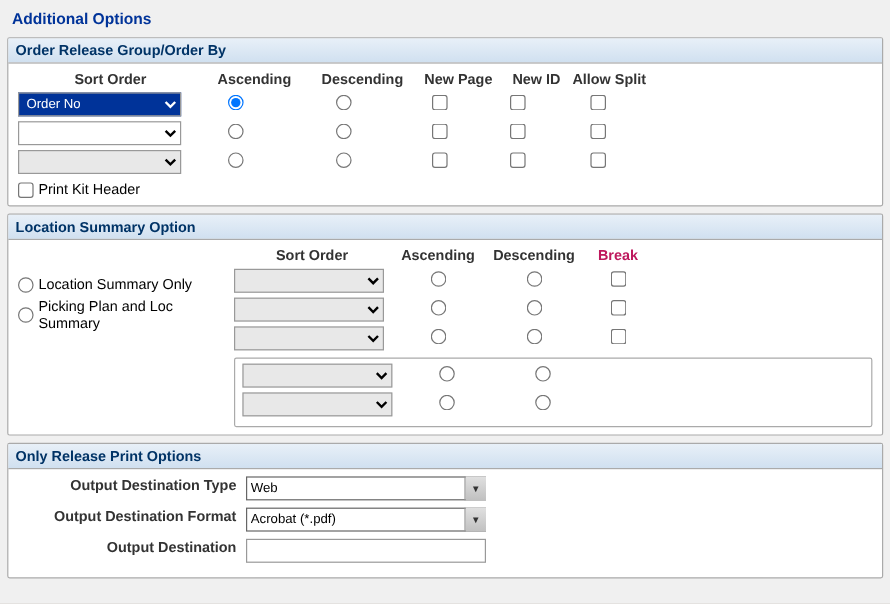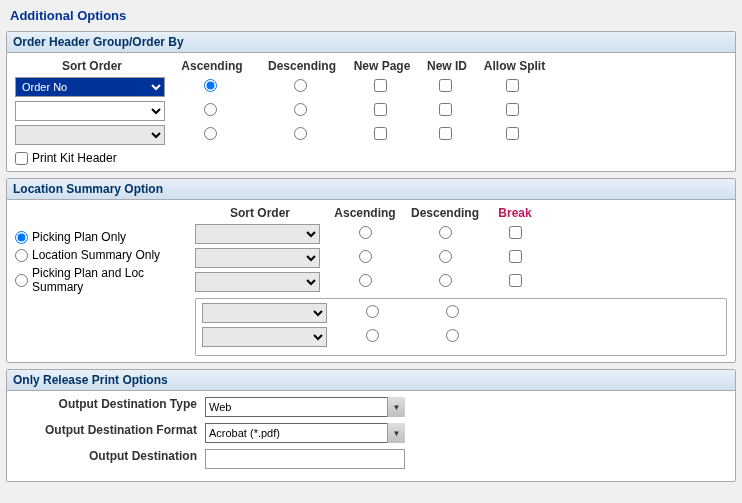--- a/index.html
+++ b/index.html
@@ -45,29 +45,29 @@
       align-items: flex-end;
       margin-bottom: 4px;
       padding-left: 2px;
     }
 
     .col-sort-order { width: 150px; text-align: center; font-weight: bold; color: #333; }
     .col-ascending { width: 90px; text-align: center; font-weight: bold; color: #333; }
     .col-descending { width: 90px; text-align: center; font-weight: bold; color: #333; }
     .col-new-page { width: 70px; text-align: center; font-weight: bold; color: #333; }
     .col-new-id { width: 60px; text-align: center; font-weight: bold; color: #333; }
-    .col-allow-split { width: 75px; text-align: center; font-weight: bold; color: #333; }
+    .col-allow-split { width: 75px; text-align: left; font-weight: bold; color: #333; }
 
     .order-row {
       display: flex;
       align-items: center;
       margin-bottom: 4px;
     }
 
-    .order-row .cell-sort { width: 150px; }
+    .order-row .cell-sort { width: 136px; }
     .order-row .cell-asc { width: 90px; text-align: center; }
     .order-row .cell-desc { width: 90px; text-align: center; }
     .order-row .cell-newpage { width: 70px; text-align: center; }
     .order-row .cell-newid { width: 60px; text-align: center; }
     .order-row .cell-split { width: 75px; text-align: center; }
 
     select {
       width: 100%;
       height: 20px;
       border: 1px solid #999;
@@ -233,21 +233,21 @@
     }
   </style>
 </head>
 <body>
 
 <div class="page-container">
 
   <div class="page-title">Additional Options</div>
 
   <div class="section">
-    <div class="section-title">Order Header Group/Order By</div>
+    <div class="section-title">Order Release Group/Order By</div>
     <div class="section-body">
 
       <div class="col-headers">
         <div class="col-sort-order">Sort Order</div>
         <div class="col-ascending">Ascending</div>
         <div class="col-descending">Descending</div>
         <div class="col-new-page">New Page</div>
         <div class="col-new-id">New ID</div>
         <div class="col-allow-split">Allow Split</div>
       </div>
@@ -329,24 +329,20 @@
     </div>
   </div>
 
   <div class="section">
     <div class="section-title">Location Summary Option</div>
     <div class="loc-body">
       <div class="loc-options-row">
 
         <div class="loc-radio-col">
           <div class="loc-radio-option">
-            <input type="radio" name="loc-option" checked="" style="">
-            <span>Picking Plan Only</span>
-          </div>
-          <div class="loc-radio-option">
             <input type="radio" name="loc-option" style="">
             <span>Location Summary Only</span>
           </div>
           <div class="loc-radio-option">
             <input type="radio" name="loc-option" style="">
             <span>Picking Plan and Loc Summary</span>
           </div>
         </div>
 
         <div class="loc-table-col">

